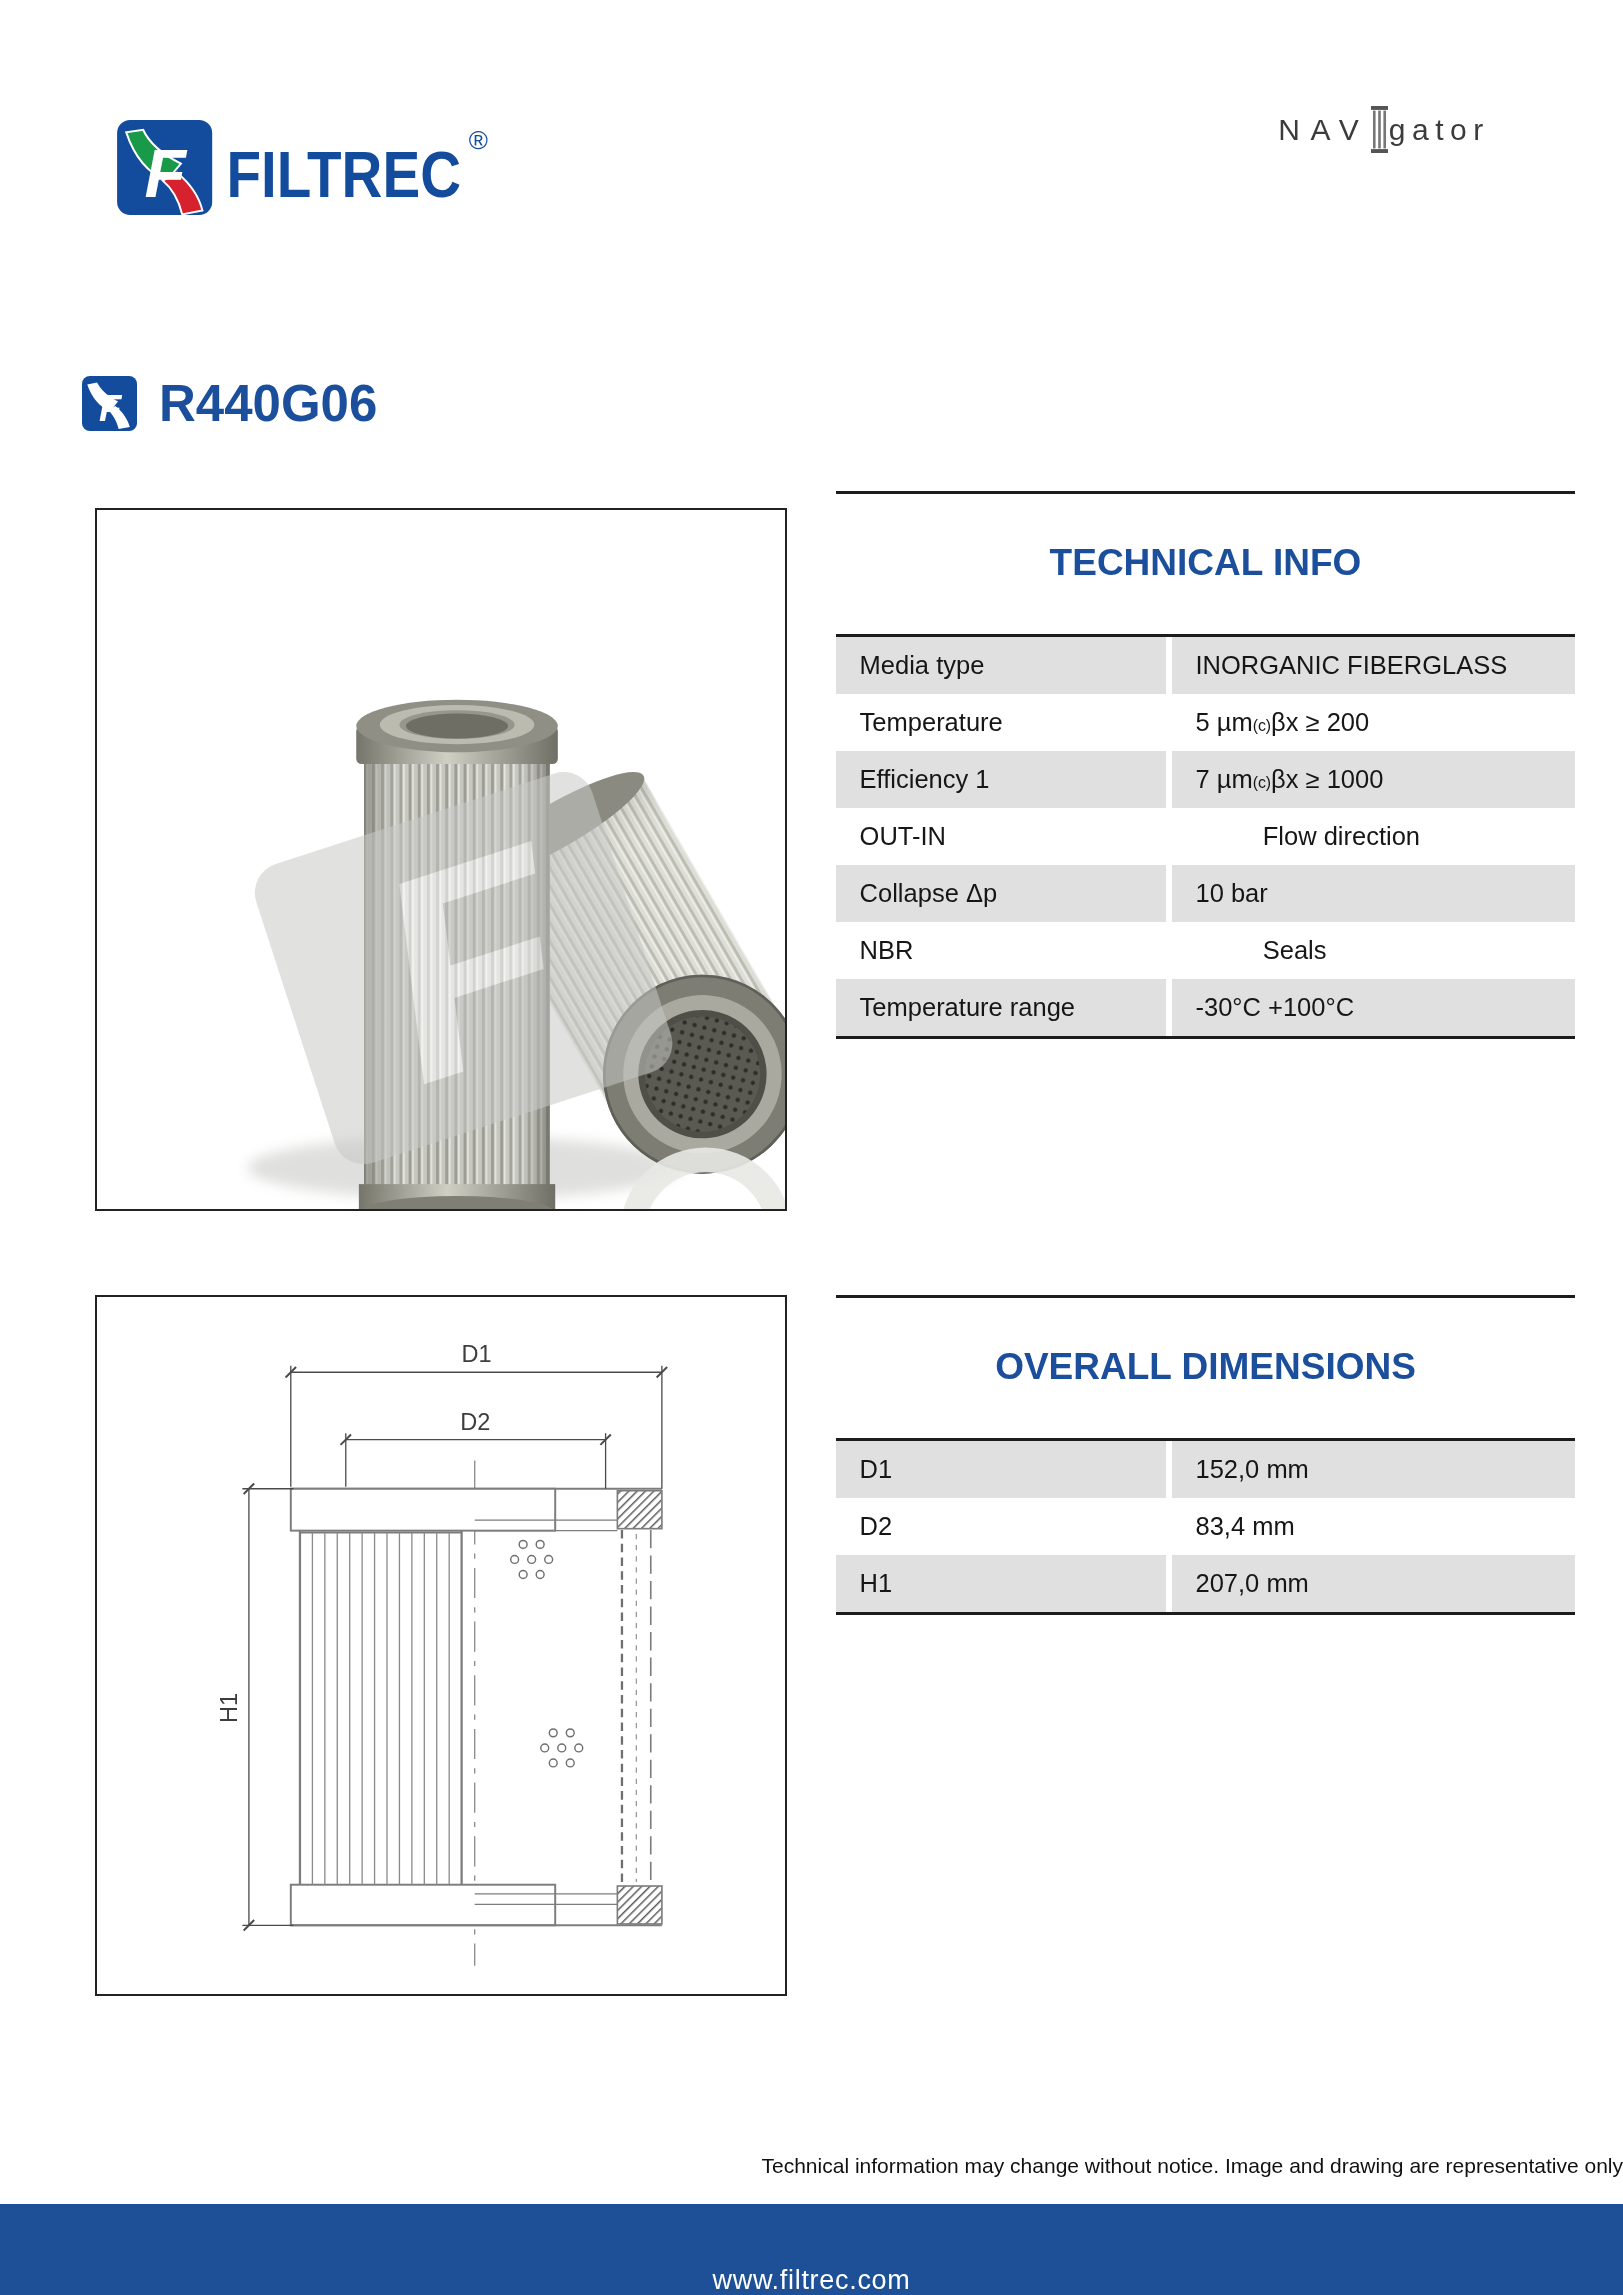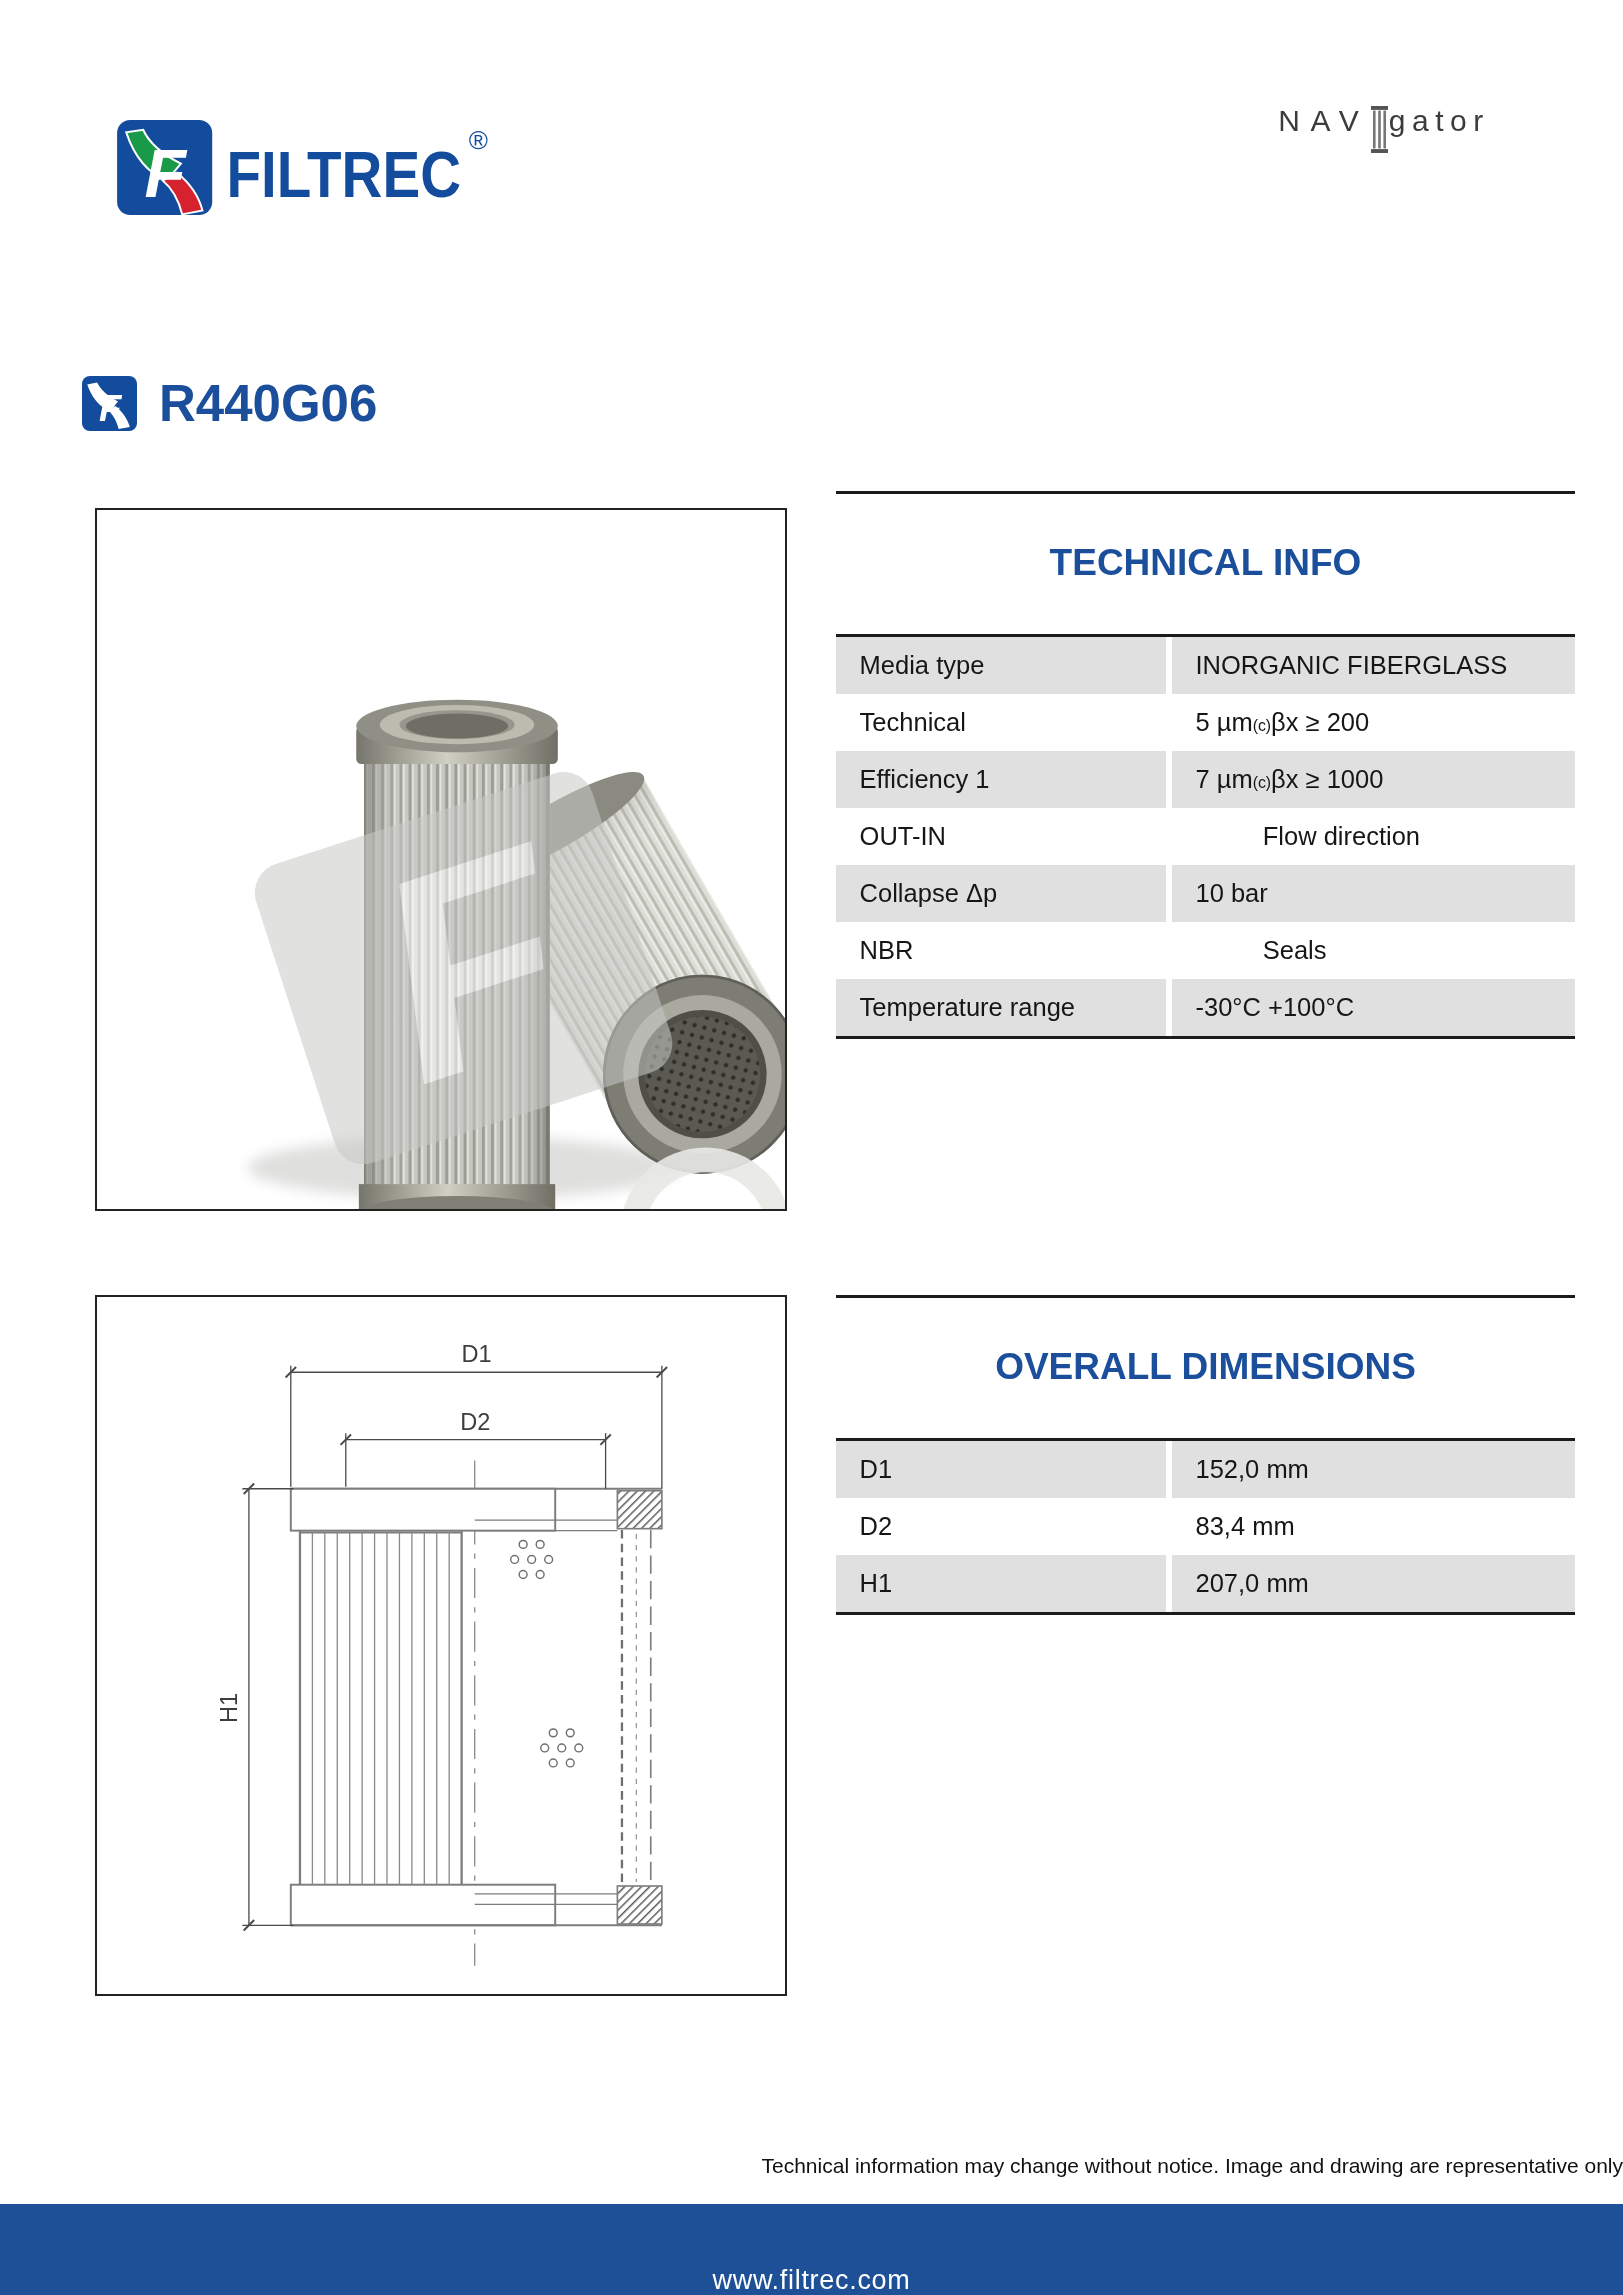--- a/index.html
+++ b/index.html
@@ -7,21 +7,21 @@
     position:relative; width:1623px; height:2295px; background:#ffffff;
     font-family:"Liberation Sans", sans-serif; color:#141414; overflow:hidden;
   }
 
   
   .filtrec-logo { position:absolute; left:116px; top:118px; }
   .cross-logo   { position:absolute; left:1240px; top:110px; width:288px; }
   .cross-row1   { display:flex; align-items:center; justify-content:center; }
   .cross-word   { font-weight:bold; font-size:68px; letter-spacing:-1.3px; color:#171717;
                   transform:scaleX(0.92); transform-origin:center; line-height:1; }
-  .cross-row2   { display:flex; align-items:flex-start; justify-content:center; margin-top:-3.9px; }
+  .cross-row2   { display:flex; align-items:center; justify-content:center; margin-top:-3.9px; }
   .cross-sub    { font-size:30px; color:#3c3c3c; letter-spacing:10.5px; line-height:1; }
   .cross-col    { margin:0 1.3px; }
 
   
   .product-title-row { position:absolute; left:82px; top:374px; display:flex; align-items:center; }
   .product-title { font-size:51px; font-weight:bold; color:#1b4f9c; margin-left:22px; letter-spacing:0px; }
 
   
   .img-box {
     position:absolute; left:95px; width:692px; height:703px;
@@ -171,21 +171,21 @@
     <div class="section-rule"></div>
     <div class="section-title">TECHNICAL INFO</div>
     <div class="data-table" data-table="sections.technical.rows">
         <div class="trow shade">
           <div class="tcell tlabel">Media type</div>
           <div class="tcell tvalue">
             <span>INORGANIC FIBERGLASS</span>
           </div>
         </div>
         <div class="trow plain">
-          <div class="tcell tlabel">Technical</div>
+          <div class="tcell tlabel">Temperature</div>
           <div class="tcell tvalue">
             <span>5 µm</span>
             <sub>(c)</sub>
             <span> βx ≥ 200</span>
           </div>
         </div>
         <div class="trow shade">
           <div class="tcell tlabel">Efficiency 1</div>
           <div class="tcell tvalue">
             <span>7 µm</span>

